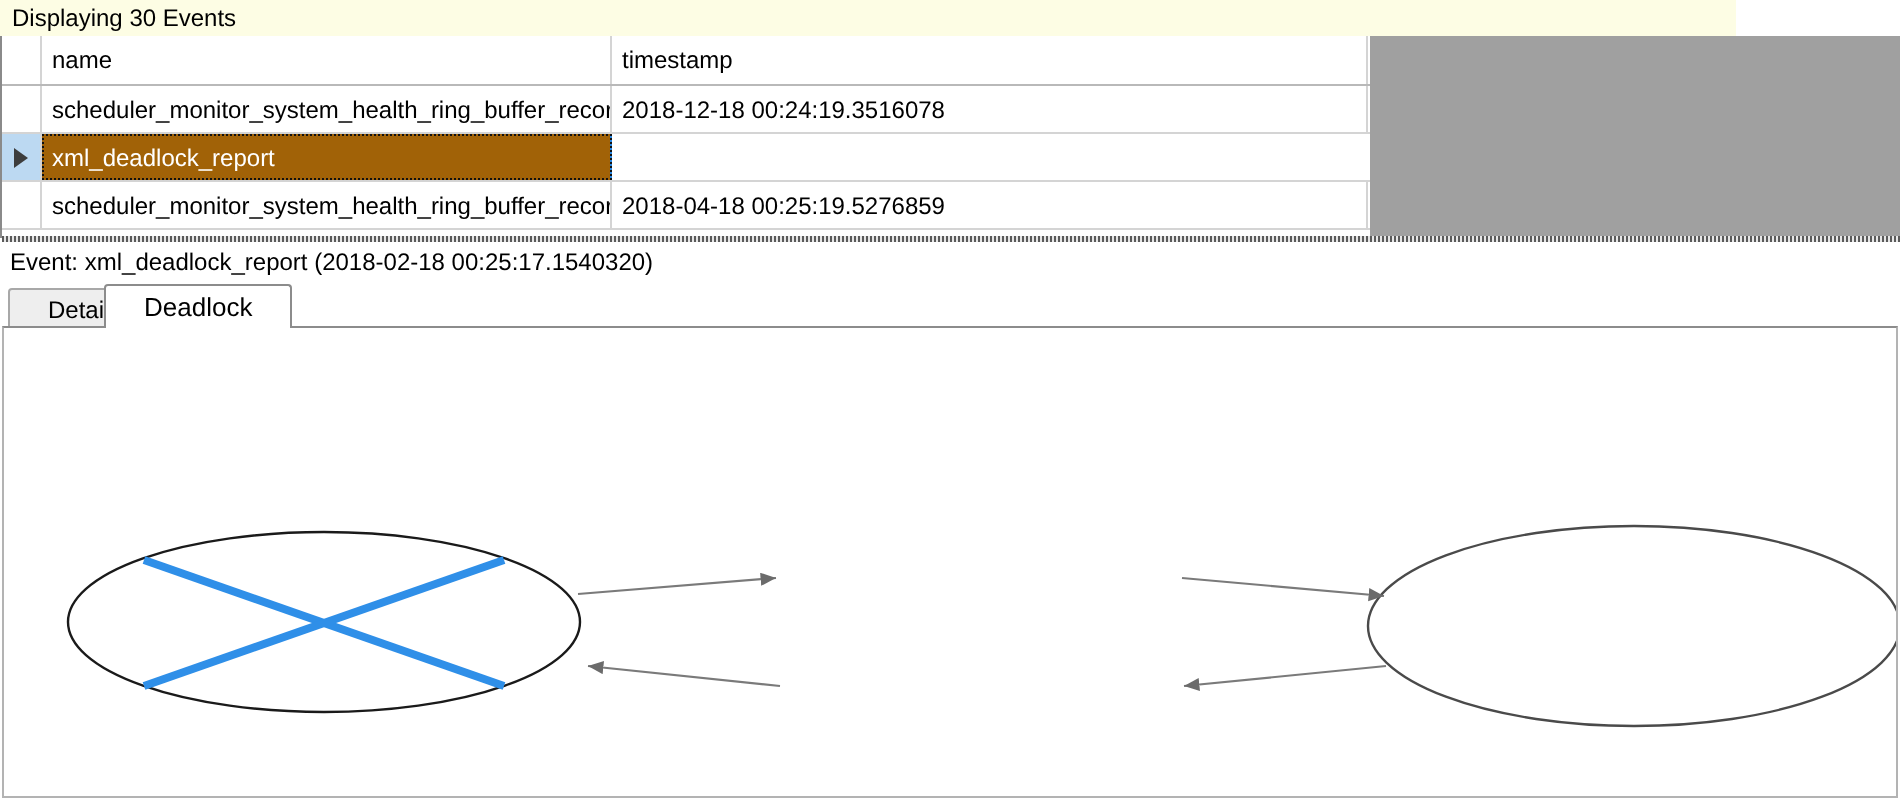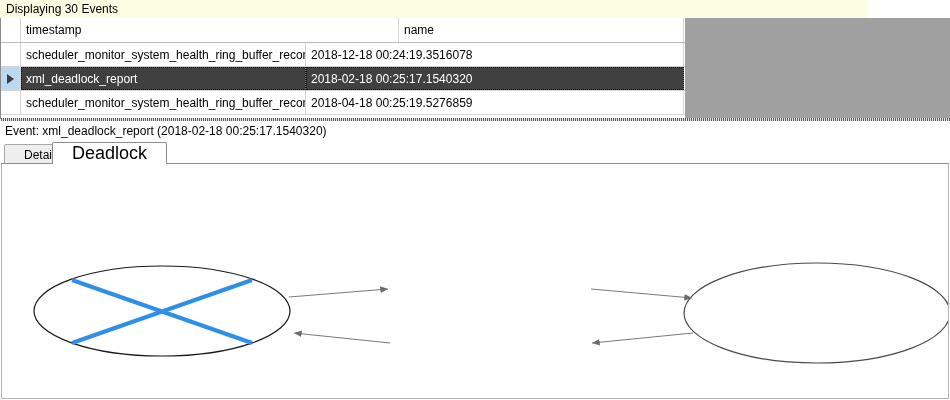--- a/index.html
+++ b/index.html
@@ -36,21 +36,21 @@
   .grid-row.header{height:25px;background:#ffffff;border-bottom:1px solid #b9b9b9;}
   .cell{
     box-sizing:border-box;display:flex;align-items:center;
     border-right:1px solid #d4d4d4;padding-left:5px;
     font-size:12px;white-space:nowrap;overflow:hidden;
   }
   .c-sel{width:20px;padding-left:0;justify-content:center;}
   .c-name{width:285px;}
   .c-ts{width:var(--ts-w,378px);border-right:1px solid #d4d4d4;}
   .grid-row.header .cell{color:#000;}
-  .grid-row.selected .cell{background:#404040;color:#ffffff;}
+  .grid-row.selected .cell{background:#a16207;color:#ffffff;}
   .grid-row.selected .c-sel{background:#bcd9f2;}
   .grid-row.selected .c-name,
   .grid-row.selected .c-ts{
     outline:1px dotted #111;outline-offset:-1px;
     border-right:1px solid #2a8ae4;
   }
   .tri{
     width:0;height:0;
     border-top:5px solid transparent;border-bottom:5px solid transparent;
     border-left:7px solid #3d3d3d;
@@ -72,21 +72,21 @@
   }
   .tab{
     position:absolute;top:2px;height:20px;box-sizing:border-box;
     display:flex;align-items:center;justify-content:center;
     padding:0 19px;font-size:12px;
     background:#eeeeee;border:1px solid #a8a8a8;border-bottom:none;
     border-radius:2px 2px 0 0;color:#000;
   }
   .tab.active{
     top:0;height:22px;background:#ffffff;border-color:#8c8c8c;
-    z-index:3;font-size:18px;
+    z-index:3;font-size:13px;
   }
   #tab-details{left:4px;}
   #tab-deadlock{left:52px;}
 
   
   .canvas{
     position:absolute;left:1px;top:163px;width:948px;height:236px;
     background:#ffffff;border:1px solid #b3b3b3;border-top:1px solid #8c8c8c;
     box-sizing:border-box;overflow:hidden;
   }
@@ -99,36 +99,35 @@
 
   <div class="banner">
     <span class="banner-text">Displaying 30 Events</span>
   </div>
 
   <div class="grid-area">
     <div class="grid">
 
       <div class="grid-row header">
         <div class="cell c-sel"></div>
+        <div class="cell c-name">name</div>
         <div class="cell c-ts">timestamp</div>
-        <div class="cell c-name">name</div>
       </div>
 
       <div class="grid-row">
         <div class="cell c-sel"></div>
         <div class="cell c-name">scheduler_monitor_system_health_ring_buffer_recorded</div>
         <div class="cell c-ts">2018-12-18 00:24:19.3516078</div>
       </div>
 
       <div class="grid-row selected">
         <div class="cell c-sel">
           <span class="tri"></span>
         </div>
         <div class="cell c-name">xml_deadlock_report</div>
-        <div class="cell c-ts">2018-02-18 00:25:17.1540320</div>
       </div>
 
       <div class="grid-row">
         <div class="cell c-sel"></div>
         <div class="cell c-name">scheduler_monitor_system_health_ring_buffer_recorded</div>
         <div class="cell c-ts">2018-04-18 00:25:19.5276859</div>
       </div>
 
     </div>
     <div class="grid-hscroll"></div>

